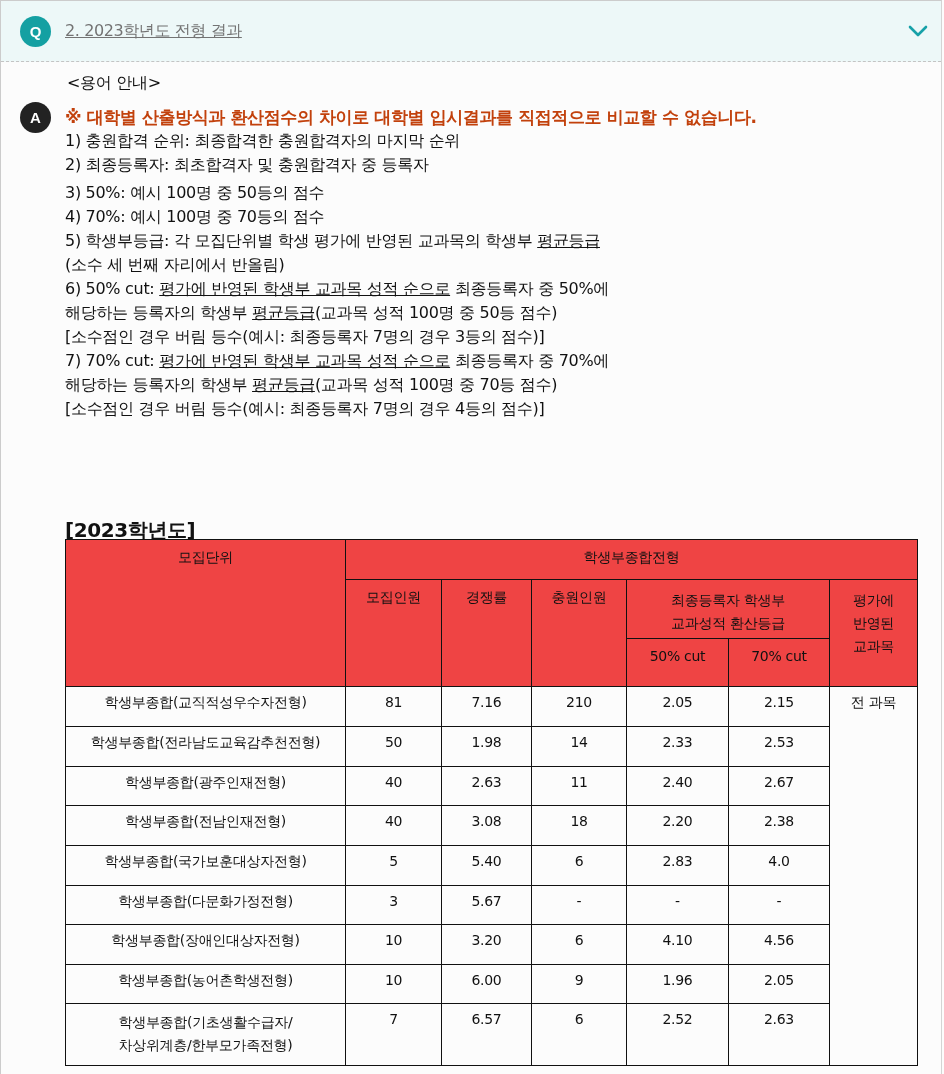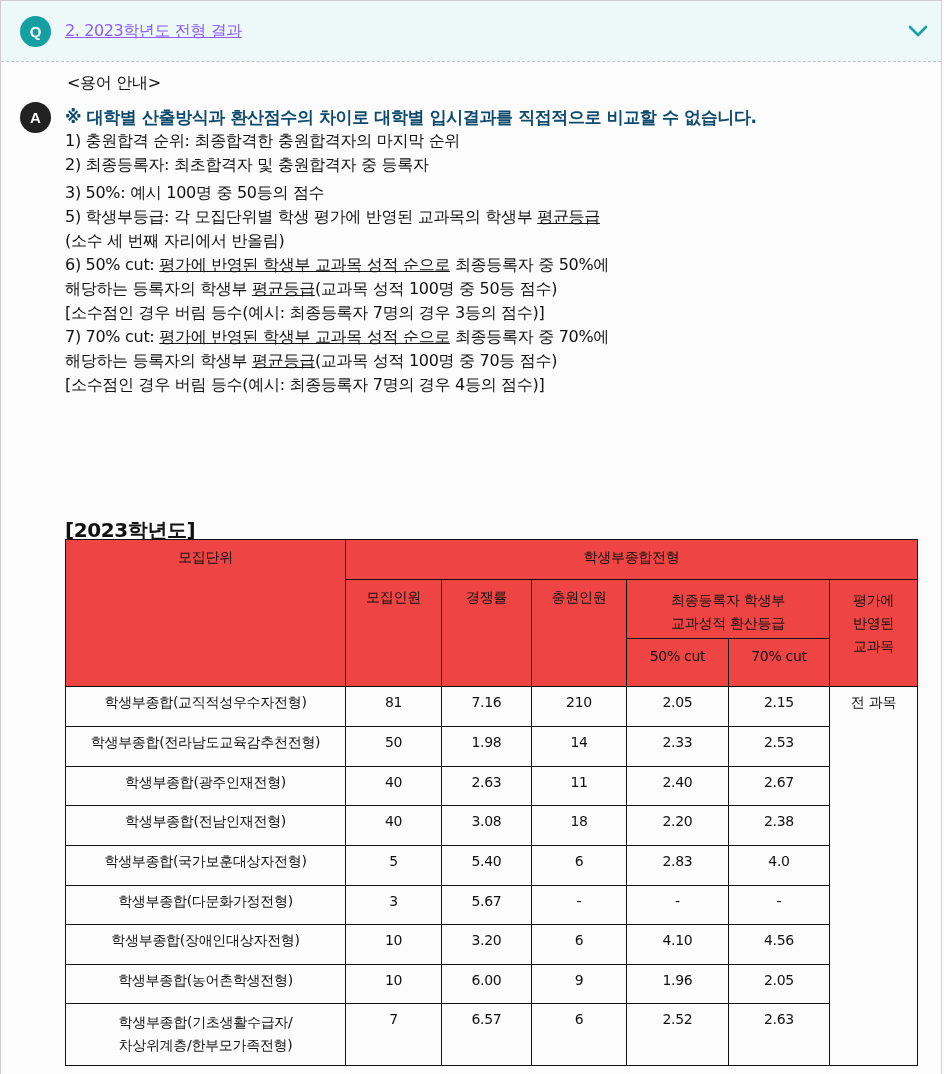--- a/index.html
+++ b/index.html
@@ -1,25 +1,25 @@
 <!DOCTYPE html>
 <html><head>
 <meta charset="utf-8">
 <style>
   html, body { margin:0; padding:0; }
   body { width:944px; height:1074px; background:#fcfcfc; font-family:"DejaVu Sans","Liberation Sans",sans-serif; color:#111; overflow:hidden; position:relative; }
   .panel { position:absolute; left:0; top:0; width:942px; height:1074px; border-left:1px solid #ccc; border-right:1px solid #d4d4d4; border-top:1px solid #ccc; box-sizing:border-box; background:#fcfcfc; }
   .q-bar { position:absolute; left:0; top:0; width:100%; height:61px; background:#edf8f8; border-bottom:1px dashed #c4c4c4; box-sizing:border-box; }
   .q-badge { position:absolute; left:19px; top:15px; width:31px; height:31px; border-radius:50%; background:#14a0a2; color:#fff; font-weight:bold; font-size:15px; text-align:center; line-height:31px; font-family:"Liberation Sans",sans-serif; }
-  .q-title { position:absolute; left:64px; top:20px; font-size:16px; color:#8b5cf6; text-decoration:underline; font-weight:normal; letter-spacing:-0.4px; cursor:pointer; }
+  .q-title { position:absolute; left:64px; top:20px; font-size:16px; color:#737373; text-decoration:underline; font-weight:normal; letter-spacing:-0.4px; cursor:pointer; }
   .chev { position:absolute; right:12px; top:22px; width:22px; height:16px; cursor:pointer; }
   .a-badge { position:absolute; left:19px; top:101px; width:31px; height:31px; border-radius:50%; background:#222; color:#fff; font-weight:bold; font-size:15px; text-align:center; line-height:31px; font-family:"Liberation Sans",sans-serif; }
   .content { position:absolute; left:64px; top:68px; width:860px; font-size:16px; line-height:24px; letter-spacing:-0.3px; }
   .guide { margin:2px; }
-  .warn { color:#0c4a6e; font-weight:bold; font-size:17px; margin-top:10px; letter-spacing:-0.4px; }
+  .warn { color:#c2410c; font-weight:bold; font-size:17px; margin-top:10px; letter-spacing:-0.4px; }
   .defs { }
   .defs .l { white-space:nowrap; }
   .gap4 { height:4px; }
   .u { text-decoration:underline; }
   .note { margin-top:24px; }
   .year { position:absolute; left:64px; top:516px; font-weight:bold; font-size:20px; letter-spacing:-0.4px; }
   table.res { position:absolute; left:64px; top:538px; border-collapse:collapse; font-size:14px; letter-spacing:-0.3px; }
   table.res td, table.res th { border:1px solid #111; text-align:center; vertical-align:top; padding:0; font-weight:normal; }
   table.res th { background:#ef4444; }
   .pt { padding-top:9px !important; }
@@ -43,20 +43,21 @@
 
   <div class="content">
     <div class="guide">&lt;용어 안내&gt;</div>
     <div class="warn">※ 대학별 산출방식과 환산점수의 차이로 대학별 입시결과를 직접적으로 비교할 수 없습니다.</div>
 
     <div class="defs">
       <div class="l">1) 충원합격 순위: 최종합격한 충원합격자의 마지막 순위</div>
       <div class="l">2) 최종등록자: 최초합격자 및 충원합격자 중 등록자</div>
       <div class="gap4"></div>
       <div class="l">3) 50%: 예시 100명 중 50등의 점수</div>
+      <div class="l">4) 70%: 예시 100명 중 70등의 점수</div>
       <div class="l"><span>5) 학생부등급: 각 모집단위별 학생 평가에 반영된 교과목의 학생부 </span><span class="u">평균등급</span></div>
       <div class="l">(소수 세 번째 자리에서 반올림)</div>
       <div class="l"><span>6) 50% cut: </span><span class="u">평가에 반영된 학생부 교과목 성적 순으로</span><span> 최종등록자 중 50%에</span></div>
       <div class="l"><span>해당하는 등록자의 학생부 </span><span class="u">평균등급</span><span>(교과목 성적 100명 중 50등 점수)</span></div>
       <div class="l">[소수점인 경우 버림 등수(예시: 최종등록자 7명의 경우 3등의 점수)]</div>
       <div class="l"><span>7) 70% cut: </span><span class="u">평가에 반영된 학생부 교과목 성적 순으로</span><span> 최종등록자 중 70%에</span></div>
       <div class="l"><span>해당하는 등록자의 학생부 </span><span class="u">평균등급</span><span>(교과목 성적 100명 중 70등 점수)</span></div>
       <div class="l">[소수점인 경우 버림 등수(예시: 최종등록자 7명의 경우 4등의 점수)]</div>
     </div>
 

